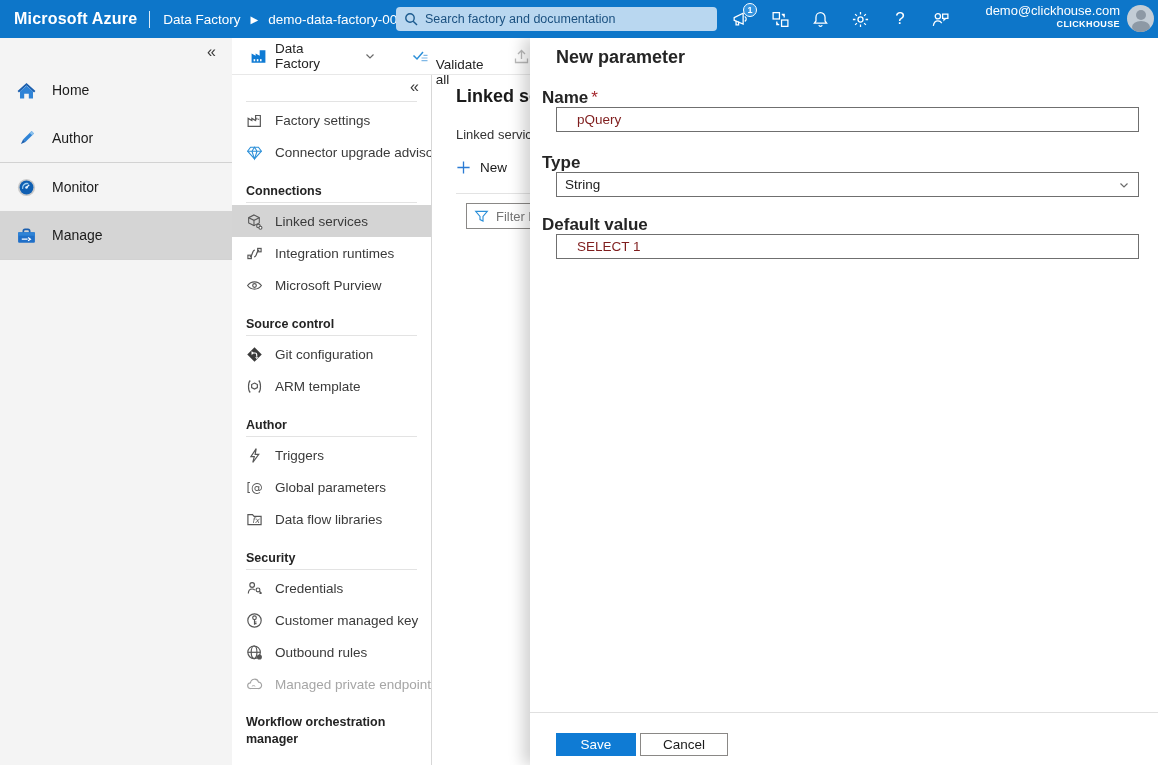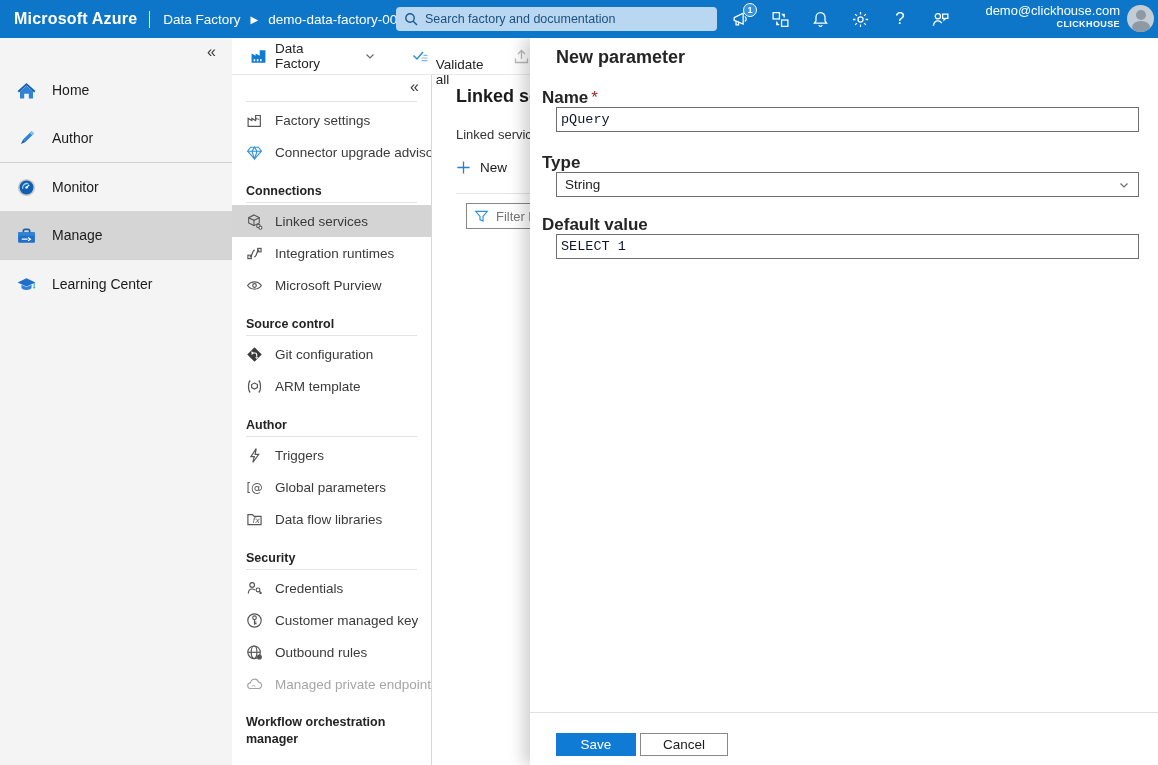--- a/index.html
+++ b/index.html
@@ -79,21 +79,21 @@
     margin-left:7px; font-family:inherit; }
   .filterbox input::placeholder { color:#767676; opacity:1; }
 
   
   .panel { position:absolute; left:530px; top:38px; width:628px; height:727px; background:#fff;
     box-shadow:-7px 0 14px rgba(0,0,0,.18); z-index:40; }
   .panel-title { position:absolute; left:26px; top:9px; font-size:18px; font-weight:bold; color:#252525; }
   .fld-label { position:absolute; left:12px; font-size:17px; font-weight:bold; color:#252525; }
   .req { color:#a4262c; margin-left:3px; font-weight:normal; }
   .fld-input { position:absolute; left:26px; right:19px; height:25px; border:1px solid #6f6f6f;
-    font-size:13.5px; color:#0f172a; padding:0 4px; font-family:Liberation Mono, monospace; outline:none; background:#fff; }
+    font-size:13.5px; color:#7f1d1d; padding:0 20px; font-family:Liberation Sans, sans-serif; outline:none; background:#fff; }
   .fld-select { position:absolute; left:26px; right:19px; height:25px; border:1px solid #6f6f6f;
     display:flex; align-items:center; justify-content:space-between; padding:0 8px; cursor:pointer; background:#fff; }
   .fld-select .val { font-size:13.5px; color:#1b1b1b; }
   .panel-foot-rule { position:absolute; left:0; right:0; top:674px; border-top:1px solid #e0e0e0; }
   .btn { position:absolute; top:695px; height:23px; font-size:13.5px; font-family:inherit;
     display:flex; align-items:center; justify-content:center; cursor:pointer; }
   .btn-save { left:26px; width:80px; background:#0f7bd4; color:#fff; border:1px solid #0f7bd4; }
   .btn-cancel { left:110px; width:88px; background:#fff; color:#1b1b1b; border:1px solid #8a8886; }
 
   svg { display:block; }
@@ -211,31 +211,20 @@
       <svg width="21" height="21" viewBox="0 0 20 20">
         <path d="M7 7.5V5.8A1.6 1.6 0 0 1 8.6 4.2h2.8A1.6 1.6 0 0 1 13 5.8v1.7" fill="none" stroke="#1c5fae" stroke-width="1.6"></path>
         <rect x="2" y="7" width="16" height="10" rx="1" fill="#1f6fc8"></rect>
         <rect x="2" y="7" width="16" height="3.2" fill="#2f83d6"></rect>
         <path d="M5.5 13.5h5.5M11.5 12l2.2 1.5-2.2 1.5" stroke="#fff" fill="none" stroke-width="1.2"></path>
       </svg>
     </span>
     <span class="ln-label">Manage</span>
   </div>
   <div class="ln-rule"></div>
-  <div class="ln-item">
-    <span>
-      <svg width="21" height="21" viewBox="0 0 20 20">
-        <path fill="#1f6fc8" d="M1.5 8l8.5-4 8.5 4-8.5 3.8z"></path>
-        <path fill="#2f83d6" d="M5.2 10.3v2.9c0 1 2.1 2 4.8 2s4.8-1 4.8-2v-2.9L10 12.4z"></path>
-        <path stroke="#2bb3c0" stroke-width="1.1" fill="none" d="M17.3 8.6v3.4"></path>
-        <circle cx="17.3" cy="12.9" r=".95" fill="#2bb3c0"></circle>
-      </svg>
-    </span>
-    <span class="ln-label">Learning Center</span>
-  </div>
 </div>
 
 <div class="hub-toolbar">
   <div class="htb-factory">
     <span>
       <svg width="17" height="17" viewBox="0 0 16 16">
         <path fill="#0f7bd4" d="M1.5 13.8V5.2l3.8 2.1V5.2l3.8 2.1V2.2h5.4v11.6z"></path>
         <g fill="#fff">
             <rect x="3.4" y="10.5" width="1.5" height="2"></rect>
             <rect x="6.4" y="10.5" width="1.5" height="2"></rect>

